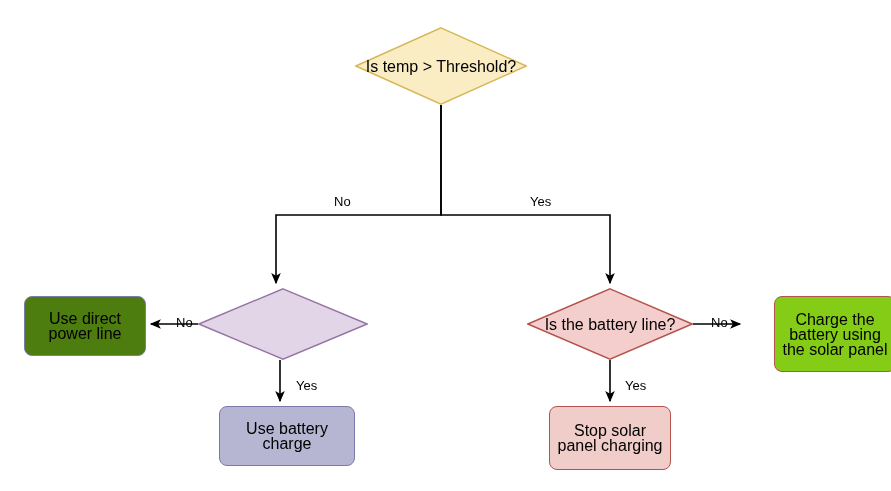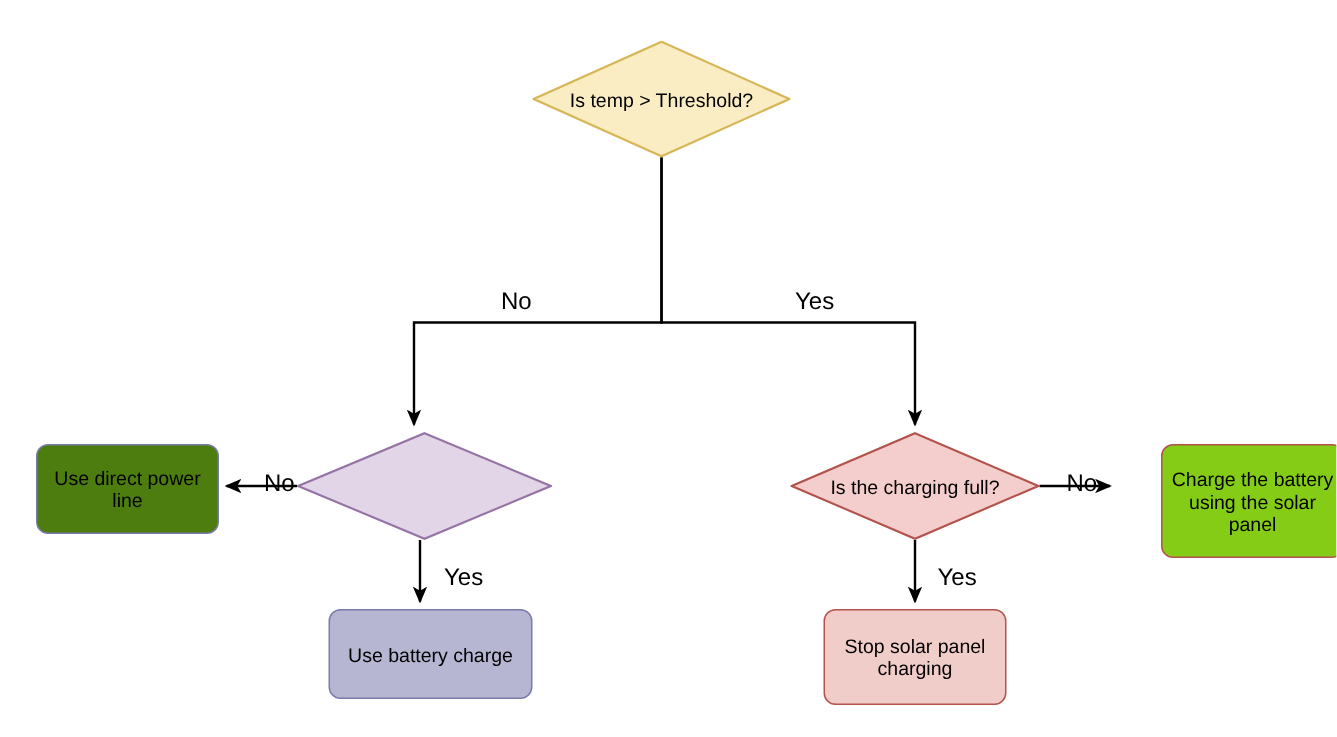--- a/index.html
+++ b/index.html
@@ -28,21 +28,21 @@
     pointer-events: none;
   }
   .node {
     position: absolute;
     box-sizing: border-box;
     display: flex;
     align-items: center;
     justify-content: center;
     text-align: center;
     color: #000000;
-    font-size: 13px;
+    font-size: 16px;
     line-height: 15px;
   }
   
   .rect {
     border-radius: 8px;
     border-style: solid;
     border-width: 1.4px;
     padding: 2px 6px;
   }
   
@@ -57,21 +57,21 @@
     width: 100%;
     height: 100%;
   }
   .diamond .dlabel {
     position: relative;
     z-index: 2;
     padding: 0 6px;
   }
   .edge-label {
     position: absolute;
-    font-size: 16px;
+    font-size: 13px;
     line-height: 13px;
     color: #000000;
     white-space: nowrap;
   }
 </style>
 </head>
 <body>
 
 <div id="canvas">
 
@@ -100,21 +100,21 @@
       </div>
       <div class="node diamond" style="left: 198px; top: 288px; width: 170px; height: 72px;">
         <svg class="dshape" viewBox="0 0 170 72" preserveAspectRatio="none">
           <polygon points="85,0.8 169.2,36 85,71.2 0.8,36" fill="#e1d5e7" stroke="#9673a6" stroke-width="1.4" stroke-linejoin="miter"></polygon>
         </svg>
       </div>
       <div class="node diamond" style="left: 527px; top: 288px; width: 166px; height: 72px;">
         <svg class="dshape" viewBox="0 0 166 72" preserveAspectRatio="none">
           <polygon points="83,0.8 165.2,36 83,71.2 0.8,36" fill="#f4cecc" stroke="#b3534b" stroke-width="1.4" stroke-linejoin="miter"></polygon>
         </svg>
-        <span class="dlabel">Is the charging full?</span>
+        <span class="dlabel">Is the battery line?</span>
       </div>
       <div class="node rect" style="left: 24px; top: 296px; width: 122px; height: 60px; background: #4d7c0f; border-color: rgb(123, 123, 171);">
         <span>Use direct power line</span>
       </div>
       <div class="node rect" style="left: 219px; top: 406px; width: 136px; height: 60px; background: rgb(182, 182, 210); border-color: rgb(123, 123, 171);">
         <span>Use battery charge</span>
       </div>
       <div class="node rect" style="left: 774px; top: 296px; width: 122px; height: 76px; background: #84cc16; border-color: rgb(179, 83, 75);">
         <span>Charge the battery using the solar panel</span>
       </div>

